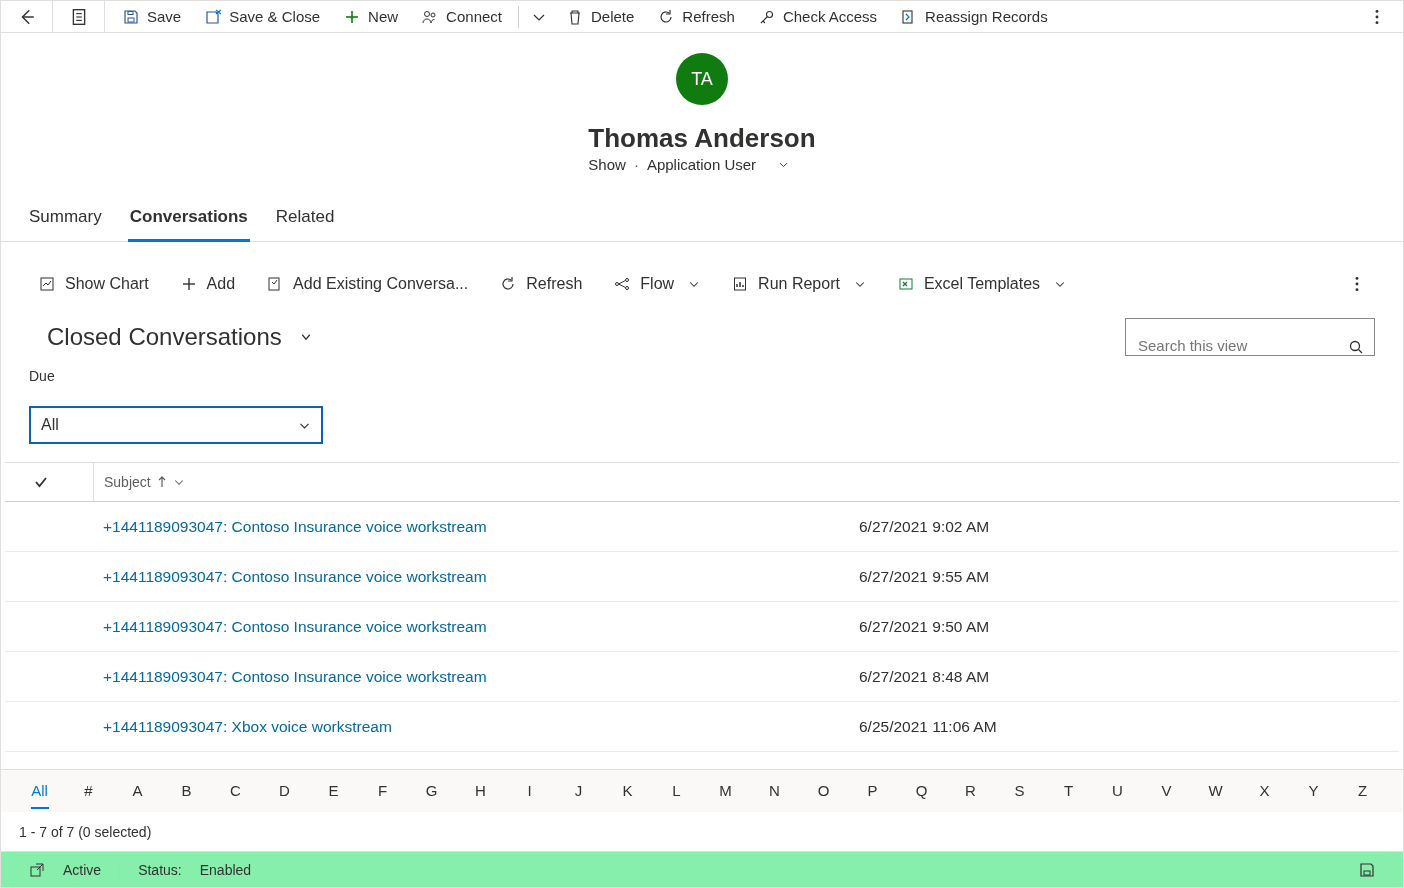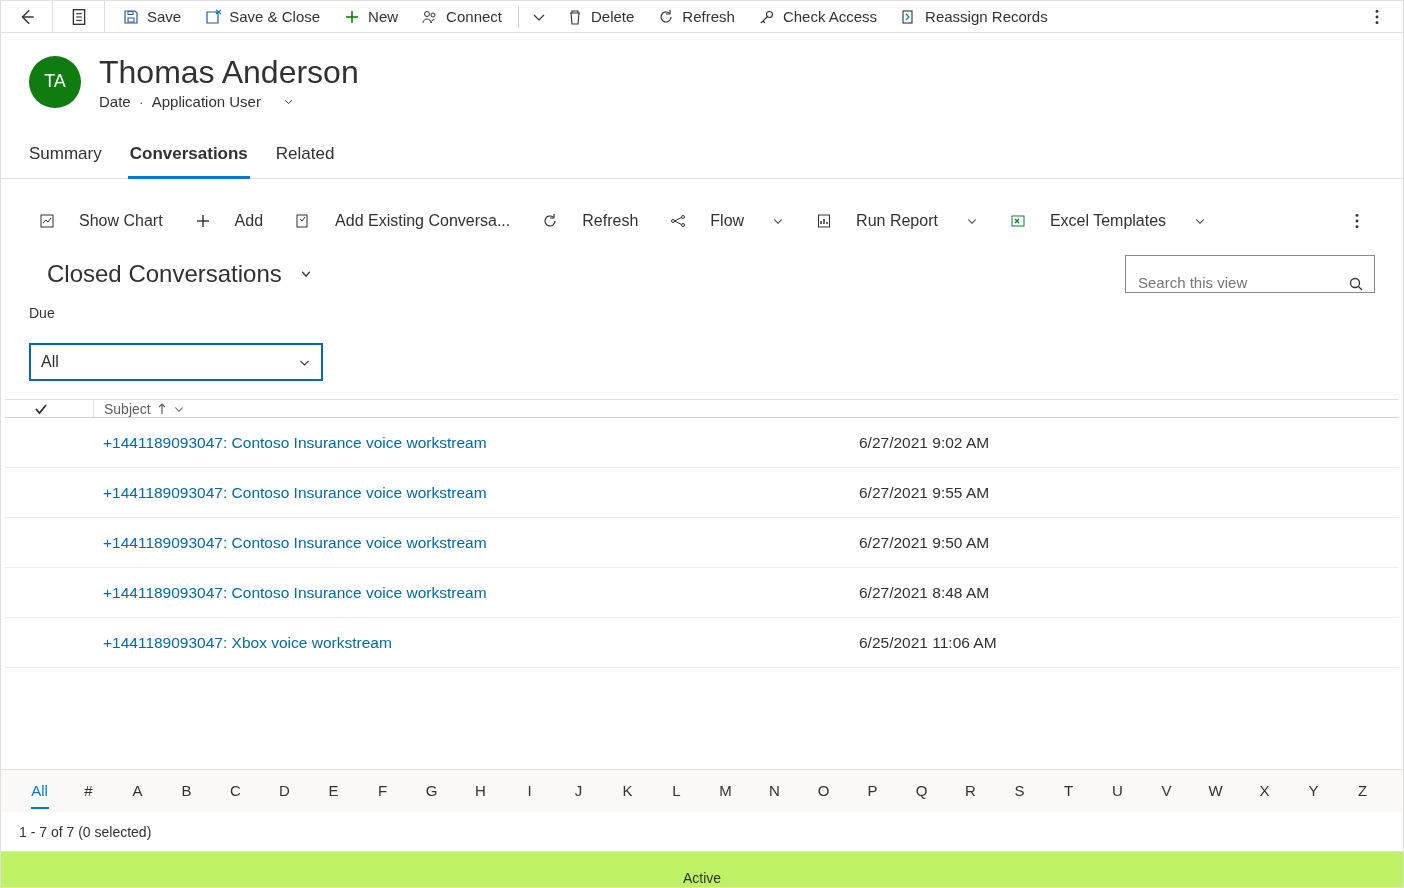--- a/index.html
+++ b/index.html
@@ -11,74 +11,74 @@
   .cmdbar-left { display: flex; align-items: center; height: 100%; }
   .tile { width: 52px; height: 100%; display: flex; align-items: center; justify-content: center; border-right: 1px solid #e1dfdd; cursor: pointer; }
   .cmd-items { display: flex; align-items: center; gap: 4px; padding-left: 8px; }
   .cmd { display: flex; align-items: center; gap: 8px; height: 36px; padding: 0 10px; border-radius: 2px; cursor: pointer; font-size: 15px; }
   .vdiv { width: 1px; height: 22px; background: #d2d0ce; margin: 0 2px; }
   .cmd-chevron { padding: 0 6px; }
   .cmdbar-right { margin-left: auto; display: flex; align-items: center; gap: 4px; }
   .more { width: 36px; display: flex; align-items: center; justify-content: center; height: 36px; cursor: pointer; border-radius: 2px; }
 
   
-  .header { display: flex; align-items: center; padding: 20px 28px 8px 28px; gap: 18px; }
+  .header { display: flex; align-items: center; padding: 20px 28px 8px 28px; gap: 18px; flex-direction: column; }
   .avatar { width: 52px; height: 52px; border-radius: 50%; background: #107c10; color: #fff; display: flex; align-items: center; justify-content: center; font-size: 18px; font-weight: 400; }
-  .header-text .title { font-size: 32px; font-weight: 400; line-height: 1.2; }
+  .header-text .title { font-size: 26px; font-weight: 700; line-height: 1.2; }
   .header-text .sub { display: flex; align-items: center; gap: 8px; margin-top: 2px; font-size: 15px; color: #323130; }
   .sub .dot { color: #605e5c; }
   .sub .dropdown { display: flex; align-items: center; gap: 22px; cursor: pointer; }
 
   
   .tabs { display: flex; gap: 28px; padding: 6px 28px 0 28px; border-bottom: 1px solid #e1dfdd; }
   .tab { padding: 8px 0 14px 0; font-size: 17px; cursor: pointer; position: relative; margin-top: 12px; }
   .tab.active { font-weight: 600; }
   .tab.active::after { content:""; position:absolute; left:-2px; right:-2px; bottom:-1px; height:3px; background:#0078d4; }
 
   
   .subbar-wrap { padding: 20px 18px 0 18px; }
   .subbar { display: flex; align-items: center; gap: 12px; padding: 4px 10px; }
-  .subcmd { display: flex; align-items: center; gap: 24px; height: 36px; padding: 0 10px; border-radius: 2px; cursor: pointer; font-size: 16px; }
+  .subcmd { display: flex; align-items: center; gap: 10px; height: 36px; padding: 0 10px; border-radius: 2px; cursor: pointer; font-size: 16px; }
   .subcmd .chev { margin-left: 4px; }
   .subbar-right { margin-left: auto; display: flex; align-items: center; gap: 4px; }
 
   
   .viewrow { display: flex; align-items: center; padding: 12px 28px 10px 46px; }
   .viewtitle { font-size: 24px; font-weight: 400; display: flex; align-items: center; gap: 18px; }
   .viewtitle .chev { cursor: pointer; }
   .searchbox { margin-left: auto; width: 250px; height: 38px; border: 1px solid #8a8886; display: flex; align-items: flex-end; padding: 0 10px; gap: 8px; }
   .searchbox input { border: none; outline: none; flex: 1; font-size: 15px; color: #323130; }
 
   
   .due-wrap { padding: 2px 0 10px 28px; }
   .due-label { font-size: 14px; margin-bottom: 22px; }
   .due-select { width: 294px; height: 38px; border: 2px solid #0a63b5; display: flex; align-items: center; justify-content: space-between; padding: 0 10px; cursor: pointer; font-size: 16px; }
 
   
   .grid-wrap { flex: 1; padding: 8px 4px 0 4px; overflow: hidden; }
-  .grid-head { display: grid; grid-template-columns: 60px 760px 1fr; align-items: center; height: 19px; border-top: 1px solid #e1dfdd; border-bottom: 1px solid #d2d0ce; padding-left: 28px; font-size: 14px; color: #605e5c; }
+  .grid-head { display: grid; grid-template-columns: 60px 760px 1fr; align-items: center; height: 40px; border-top: 1px solid #e1dfdd; border-bottom: 1px solid #d2d0ce; padding-left: 28px; font-size: 14px; color: #605e5c; }
   .hcell { display: flex; align-items: center; gap: 6px; height: 100%; border-left: 1px solid #e1dfdd; padding-left: 10px; cursor: pointer; }
   .hcell:first-child { border-left: none; padding-left: 0; justify-content: center; }
   .grid-body { }
   .row { display: grid; grid-template-columns: 60px 760px 1fr; align-items: center; height: 50px; border-bottom: 1px solid #edebe9; padding-left: 28px; font-size: 15.5px; }
   .row .cell-subject a { color: #0369a1; text-decoration: none; cursor: pointer; }
   .row .cell-subject { padding-left: 10px; }
   .row .cell-date { padding-left: 6px; }
 
   
   .alphabar { height: 42px; background: #faf9f8; border-top: 1px solid #e1dfdd; display: flex; align-items: center; padding: 0 14px; gap: 0; }
   .alpha { width: 49px; text-align: center; font-size: 15px; cursor: pointer; }
   .alpha.active { color: #0078d4; font-weight: 400; position: relative; display:inline-block; }
   .alpha.active::after { content:""; position:absolute; left:50%; transform:translateX(-50%); bottom:-10px; width:18px; height:2px; background:#0078d4; }
 
   
   .paging { height: 40px; display: flex; align-items: center; padding: 0 18px; font-size: 14px; border-top: 1px solid #faf9f8; }
 
   
-  .statusbar { height: 36px; background: #bef264; border-top: 1px solid #e1dfdd; display: flex; align-items: center; padding: 0 28px; gap: 18px; font-size: 14px; flex-direction: column; }
+  .statusbar { height: 36px; background: #86efac; border-top: 1px solid #e1dfdd; display: flex; align-items: center; padding: 0 28px; gap: 18px; font-size: 14px; }
   .statusbar .sep { width:1px; height:18px; background:#c8c6c4; }
   .statusbar .right { margin-left: auto; display:flex; align-items:center; gap:10px; }
 
   
   svg { display: block; }
   .i16 { width:16px; height:16px; }
   .i18 { width:18px; height:18px; }
   .chev svg { width:12px; height:12px; }
   .plus { color:#107c10; }
 
@@ -181,21 +181,21 @@
     </div>
   </div>
 
   <div class="header">
     <div class="avatar">
       <span>TA</span>
     </div>
     <div class="header-text">
       <div class="title">Thomas Anderson</div>
       <div class="sub">
-        <span>Date</span>
+        <span>Show</span>
         <span class="dot">·</span>
         <span class="dropdown">
           <span>Application User</span>
           <svg width="11" height="11" viewBox="0 0 16 16">
               <path d="M3 6l5 5 5-5" stroke="#323130" fill="none" stroke-width="1.4"></path>
             </svg>
         </span>
       </div>
     </div>
   </div>

